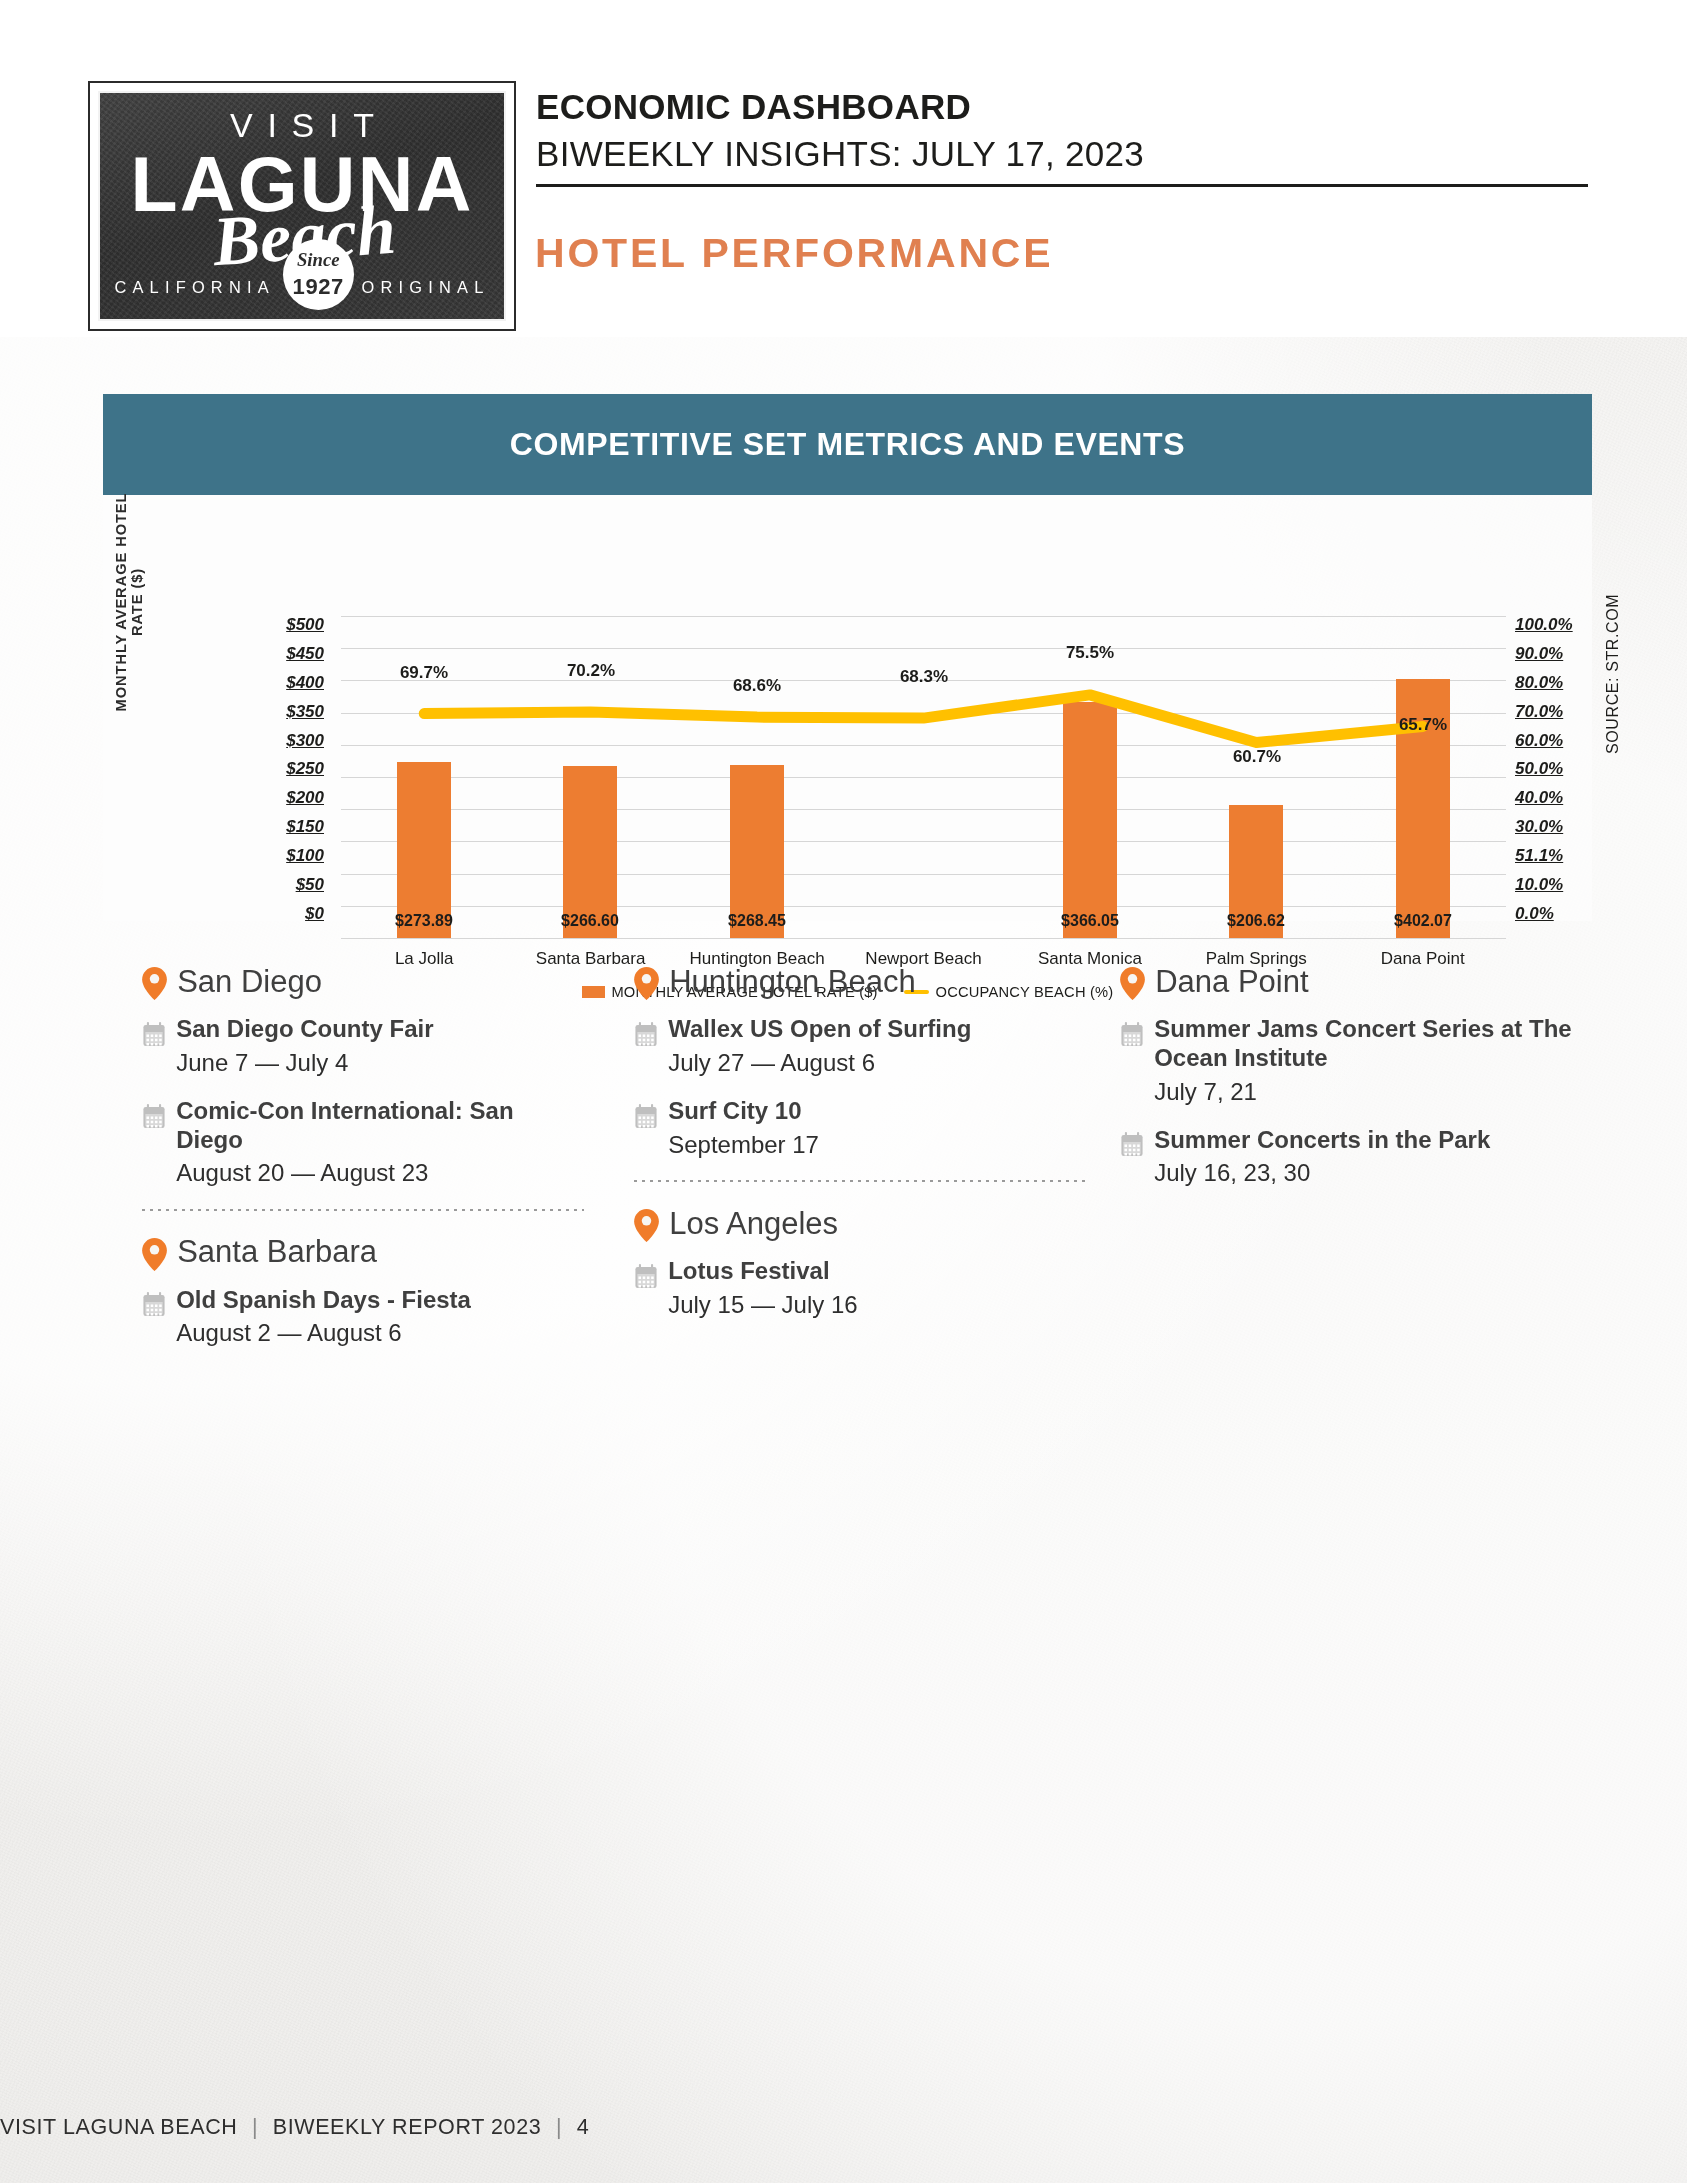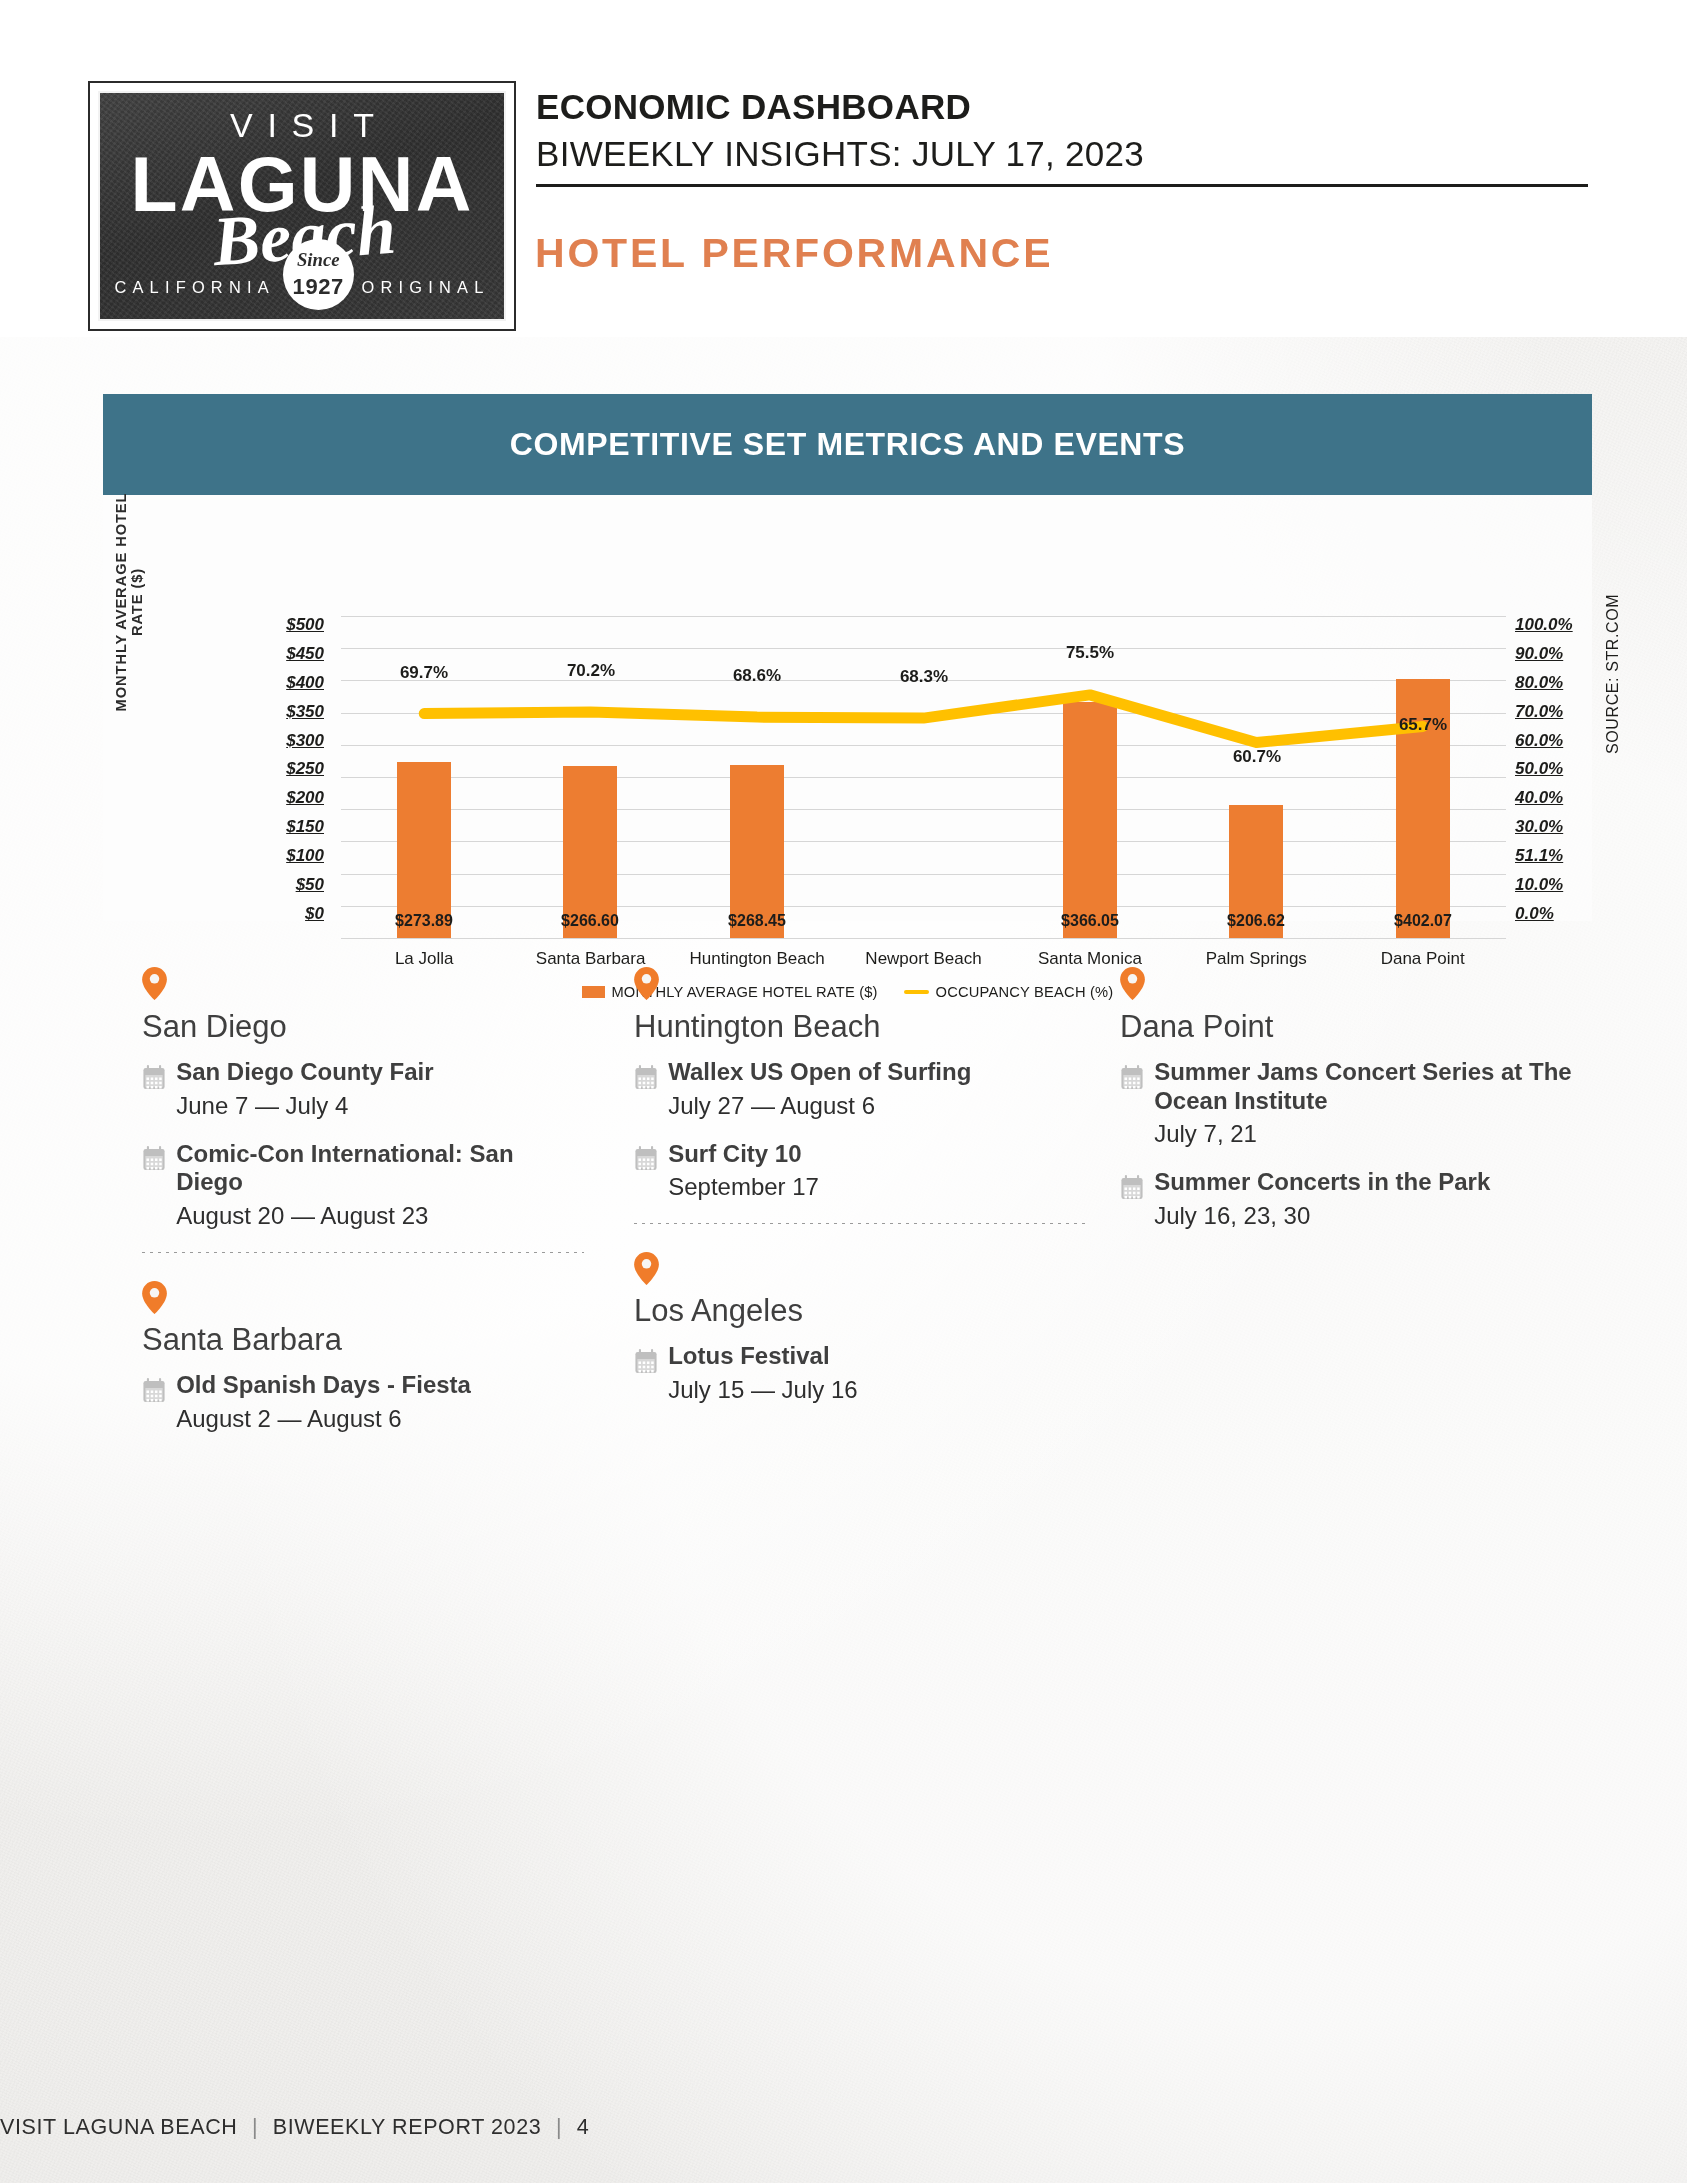--- a/index.html
+++ b/index.html
@@ -191,21 +191,21 @@
   }
 
   
   .events { position: absolute; left: 0; top: 964px; width: 1687px; z-index: 4; }
   .col { position: absolute; top: 0; }
   .col-1 { left: 142px; width: 442px; }
   .col-2 { left: 634px; width: 454px; }
   .col-3 { left: 1120px; width: 471px; }
 
   .city-head {
-    display: flex; align-items: flex-start; gap: 10.2px; margin-bottom: 14.7px; flex-direction: column;
+    display: flex; align-items: center; gap: 10.2px; margin-bottom: 14.7px;
   }
   .pin-icon { width: 25px; height: 33px; flex: none; margin-top: 3.4px; }
   .city-name {
     font-size: 31px; color: #3f3f3f; font-weight: 400; line-height: 1.05;
   }
   .event { display: flex; align-items: flex-start; gap: 10.2px; margin-bottom: 19px; }
   .cal-icon { width: 24px; height: 25px; flex: none; margin-top: 6.8px; }
   .event-body { flex: 1; }
   .event-title {
     font-size: 24px; color: #3f3f3f; font-weight: 700; line-height: 1.2;
@@ -325,21 +325,21 @@
             <div class="bar" style="height: 259px; background: rgb(237, 125, 49);"></div>
             <div class="bar-label">$402.07</div>
           </div>
         </div>
       <svg class="line-layer" id="line-layer" viewBox="0 0 2055 568" preserveAspectRatio="none">
           <polyline points="146.78571428571428,172.10399999999998 440.35714285714283,169.26399999999995 733.9285714285713,178.35200000000003 1027.5,180.05600000000004 1321.0714285714284,139.16000000000003 1614.6428571428569,223.224 1908.2142857142856,194.82399999999996" fill="none" stroke="#FFC000" stroke-width="11" stroke-linejoin="round" stroke-linecap="round" vector-effect="non-scaling-stroke"></polyline>
         </svg>
       <div class="labels-layer" id="labels-layer">
           <div class="pct-label" style="left: 83px; top: 47px;">69.7%</div>
           <div class="pct-label" style="left: 250px; top: 45px;">70.2%</div>
-          <div class="pct-label" style="left: 416px; top: 50px;">68.6%</div>
+          <div class="pct-label" style="left: 416px; top: 60px;">68.6%</div>
           <div class="pct-label" style="left: 583px; top: 51px;">68.3%</div>
           <div class="pct-label" style="left: 749px; top: 27px;">75.5%</div>
           <div class="pct-label" style="left: 916px; top: 131px;">60.7%</div>
           <div class="pct-label" style="left: 1082px; top: 99px;">65.7%</div>
         </div>
     </div>
 
     <div class="cat-labels" id="cat-labels">
         <div>La Jolla</div>
         <div>Santa Barbara</div>

